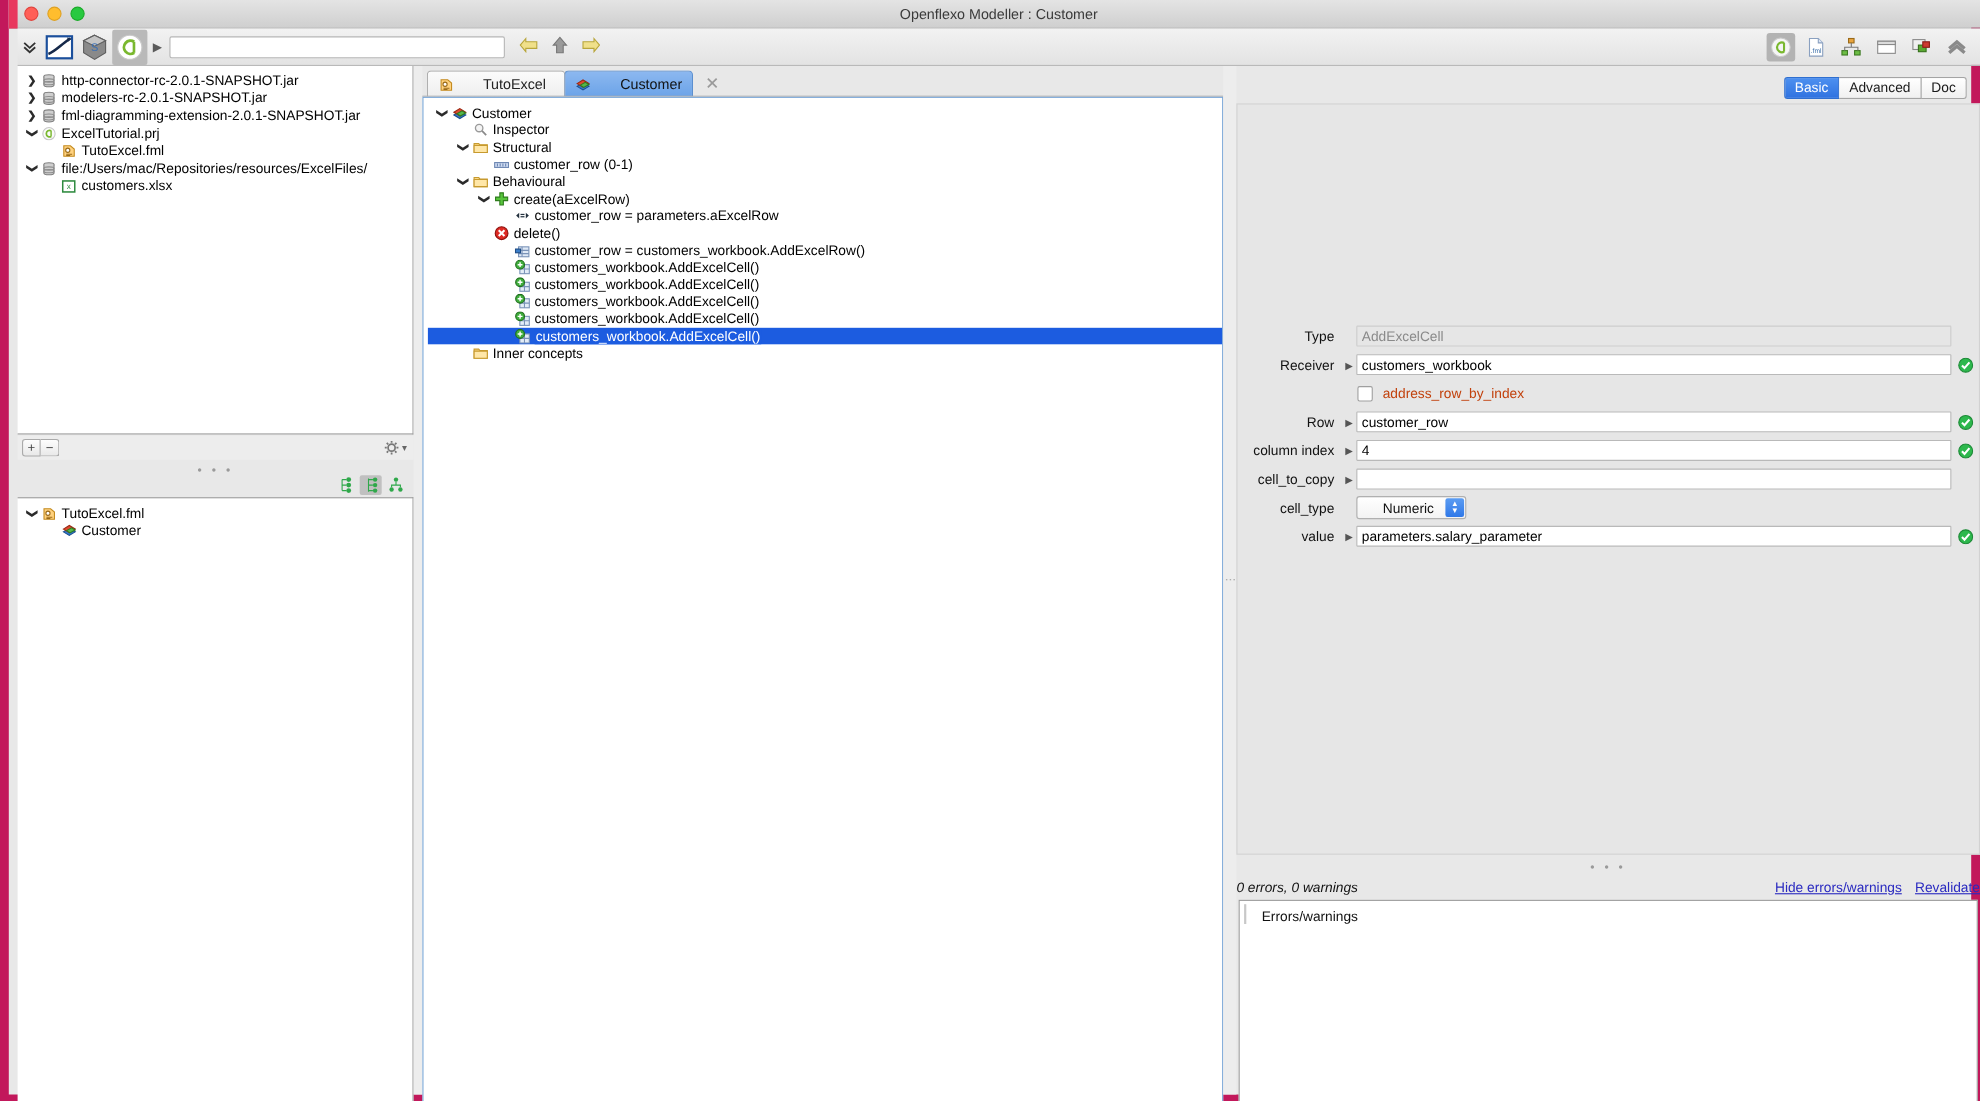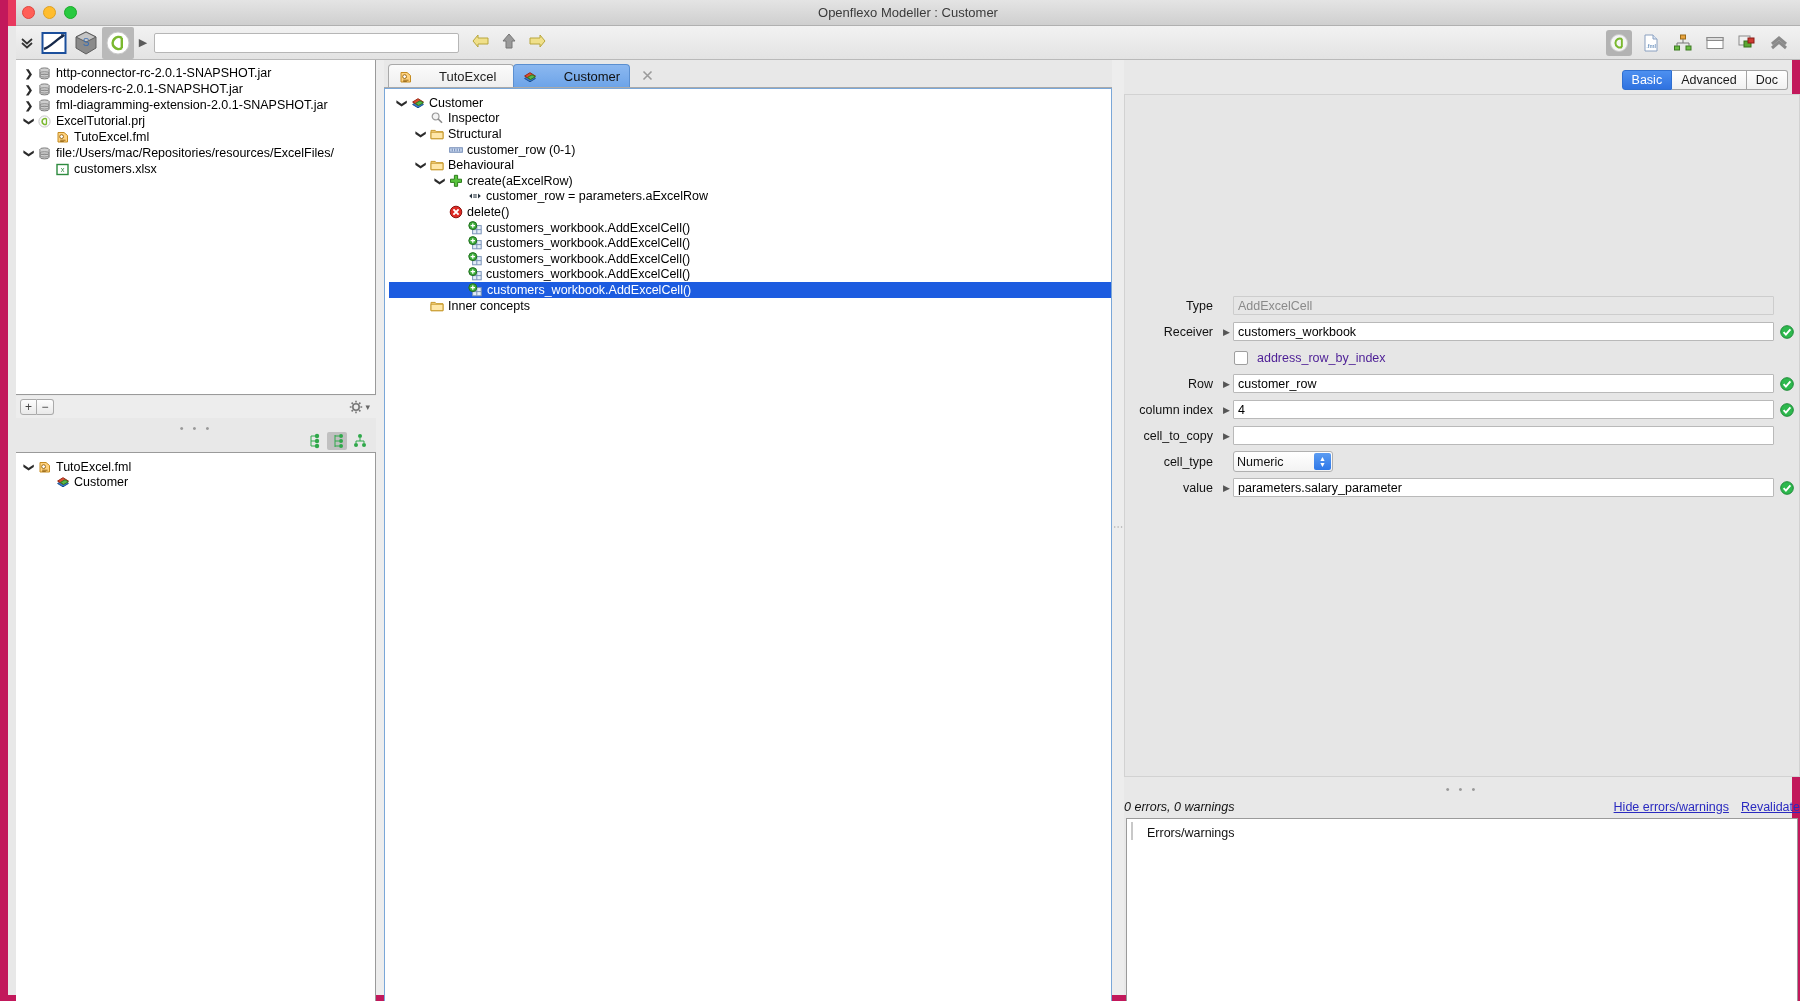--- a/index.html
+++ b/index.html
@@ -164,26 +164,26 @@
   .form-rows { position:absolute; left:0; top:200px; width:676px; }
   .frow { display:flex; align-items:center; height:21px; margin-bottom:5px; padding-right:6px;}
   .flabel { width:95px; text-align:right; font-size:12.5px; color:#111; padding-right:7px; flex:none;}
   .farrow { width:13px; color:#555; font-size:9px; flex:none; display:flex; align-items:center; justify-content:center;}
   .finput {
     flex:1; height:19px; background:#fff; border:1px solid #b9b9b9; border-radius:1px;
     font-size:12.5px; padding:0 4px; color:#000; outline:none; font-family:"Liberation Sans",sans-serif;
   }
   .finput.readonly { background:#e6e6e6; border:1px solid #cdcdcd; color:#8a8a8a; }
   .fcheck { width:14px; height:14px; background:#fff; border:1px solid #9f9f9f; border-radius:2px; margin-left:1px; flex:none;}
-  .fchecklabel { font-size:12.5px; color:#4c1d95; margin-left:9px; }
+  .fchecklabel { font-size:12.5px; color:#c2410c; margin-left:9px; }
   .okmark { width:16px; margin-left:5px; flex:none; display:flex; align-items:center; justify-content:center;}
   .fselect {
     width:100px; height:21px; background:linear-gradient(to bottom,#fff,#f3f3f3);
     border:1px solid #b0b0b0; border-radius:3px; font-size:12.5px; color:#111;
-    display:flex; align-items:center; padding-left:3px; position:relative;
+    display:flex; align-items:center; padding-left:23px; position:relative;
   }
   .fselect .stepper {
     position:absolute; right:1px; top:1px; width:17px; height:17px;
     background:linear-gradient(to bottom,#5b9cf2,#2f78e8); border-radius:2px;
     display:flex; flex-direction:column; align-items:center; justify-content:center; color:#fff; font-size:7px; line-height:6px;
   }
 
   #insp-divider-dots {
     position:absolute; left:0; top:722px; width:676px; height:14px;
     display:flex; align-items:center; justify-content:center; color:#9a9a9a; letter-spacing:3px; font-size:11px;
@@ -588,20 +588,31 @@
                   <circle cx="7" cy="7" r="5.8" fill="#de2a24" stroke="#8d120e"></circle>
                   <path d="M4.4 4.4 L9.6 9.6 M9.6 4.4 L4.4 9.6" stroke="#fff" stroke-width="1.9"></path>
                 </svg>
               </span>
               <span class="lbl">delete()</span>
             </div>
             <div class="tree-row" style="padding-left:63px">
               <span class="twisty none"></span>
               <span class="ticon">
                 <svg width="14" height="14" viewBox="0 0 14 14">
+                  <rect x="3.4" y="3.4" width="9.4" height="9" fill="#dfe9f6" stroke="#7a93b8"></rect>
+                  <path d="M3.4 6.6 h9.4 M3.4 9.6 h9.4 M6.6 3.4 v9" stroke="#7a93b8"></path>
+                  <rect x="0.6" y="5.4" width="4.6" height="3.4" fill="#3b7ec9" stroke="#1f4c85"></rect>
+                </svg>
+              </span>
+              <span class="lbl">customer_row = customers_workbook.AddExcelRow()</span>
+            </div>
+            <div class="tree-row" style="padding-left:63px">
+              <span class="twisty none"></span>
+              <span class="ticon">
+                <svg width="14" height="14" viewBox="0 0 14 14">
                   <rect x="4.6" y="4.6" width="8.6" height="8.2" fill="#e3ecf7" stroke="#7a93b8"></rect>
                   <path d="M4.6 8.6 h8.6 M8.8 4.6 v8.2" stroke="#7a93b8"></path>
                   <circle cx="4.8" cy="4.6" r="4" fill="#3fae3c" stroke="#1f6d1d"></circle>
                   <path d="M4.8 2.4 v4.4 M2.6 4.6 h4.4" stroke="#fff" stroke-width="1.3"></path>
                 </svg>
               </span>
               <span class="lbl">customers_workbook.AddExcelCell()</span>
             </div>
             <div class="tree-row" style="padding-left:63px">
               <span class="twisty none"></span>

